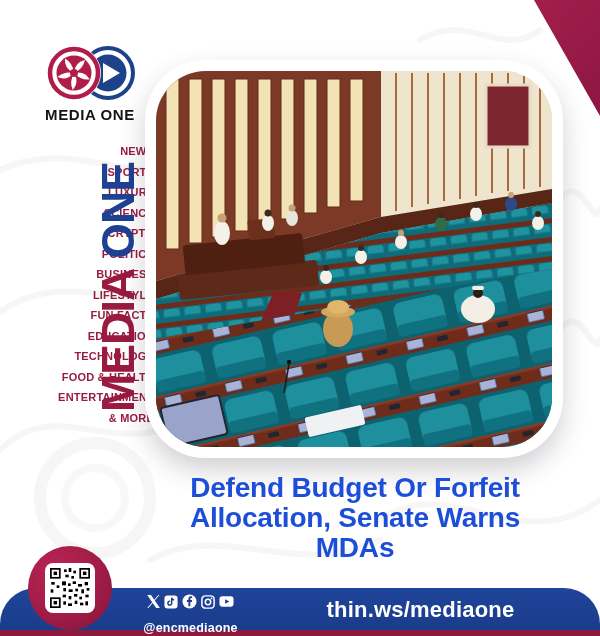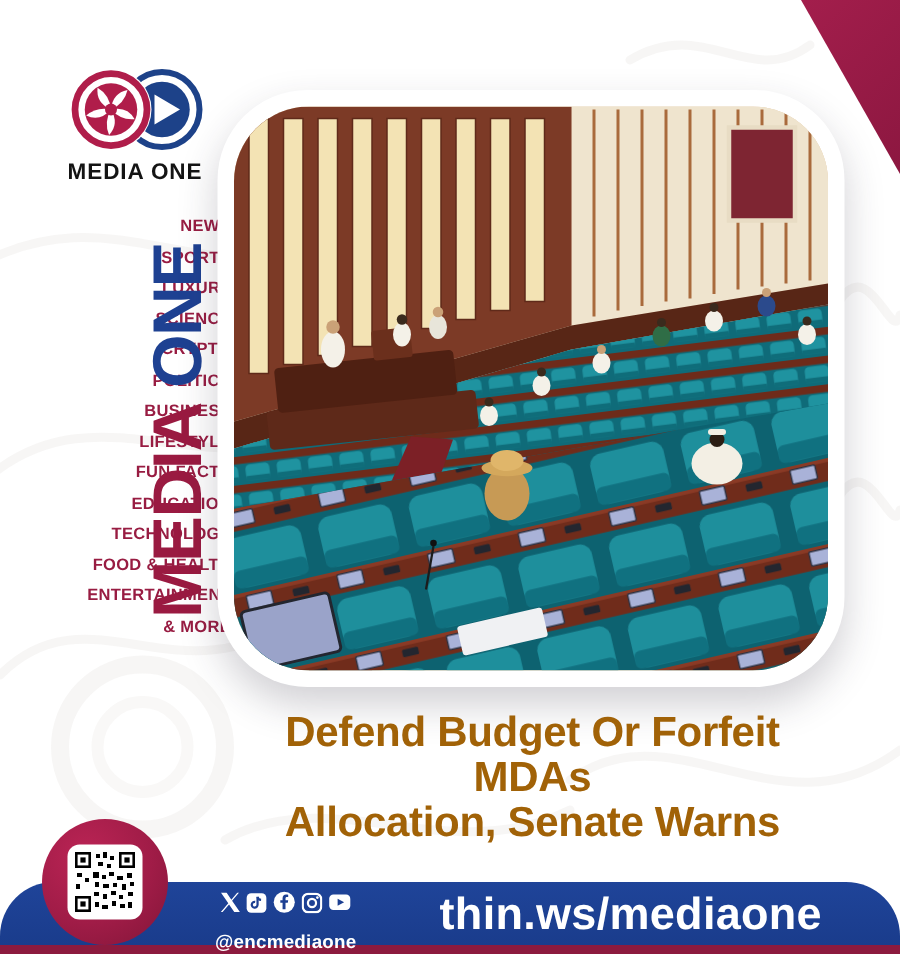--- a/index.html
+++ b/index.html
@@ -40,42 +40,42 @@
   .photo-card{
     position:absolute;left:145px;top:60px;width:418px;height:398px;z-index:2;
     background:#ffffff;border-radius:60px;box-shadow:0 12px 26px rgba(45,40,60,.22);
     box-sizing:border-box;padding:11px;
   }
   .photo{width:100%;height:100%;border-radius:50px;overflow:hidden;position:relative;background:#ead7bc;}
   .photo svg{display:block;width:100%;height:100%;}
   
   .headline{
     position:absolute;left:133px;top:473px;width:444px;z-index:2;text-align:center;
-    color:#a16207;font-size:28px;line-height:30px;font-weight:800;letter-spacing:-.2px;
+    color:#1d4ed8;font-size:28px;line-height:30px;font-weight:800;letter-spacing:-.2px;
   }
   
   .bottom-bar{
     position:absolute;left:0;top:588px;width:600px;height:42px;z-index:4;
     background:linear-gradient(180deg,#1f4499,#1a3c8c);
     border-radius:36px 36px 0 0;
   }
   .maroon-strip{position:absolute;left:0;top:629px;width:600px;height:7px;background:#8c1a3e;z-index:3;}
   .qr-circle{
     position:absolute;left:28px;top:546px;width:84px;height:84px;border-radius:50%;z-index:6;
     background:radial-gradient(circle at 35% 30%,#bb2455,#a01c47 55%,#821538 100%);
     display:flex;align-items:center;justify-content:center;
   }
   .qr-box{width:50px;height:50px;background:#fff;border-radius:8px;display:flex;align-items:center;justify-content:center;}
   .social-block{position:absolute;left:133px;top:594px;width:115px;z-index:6;text-align:center;}
   .social-row{display:flex;justify-content:center;align-items:center;gap:4px;height:15px;}
   .social-row svg{display:block;}
   .handle{color:#fff;font-weight:800;font-size:12.5px;margin-top:12px;letter-spacing:.2px;}
   .url{
     position:absolute;left:248px;top:592px;width:345px;z-index:6;text-align:center;
-    color:#fff;font-size:30px;font-weight:900;letter-spacing:.2px;line-height:36px;
+    color:#fff;font-size:22px;font-weight:900;letter-spacing:.2px;line-height:36px;
   }
 </style>
 </head>
 <body>
 
 <div class="canvas">
 
   <svg class="wm" viewBox="0 0 600 636">
     <g fill="none" stroke="rgba(95,75,55,0.05)" stroke-width="6" stroke-linecap="round">
       <path d="M-20 180 C 80 120, 140 210, 240 150"></path>
@@ -243,22 +243,22 @@
           <ellipse cx="322" cy="238" rx="17" ry="14" fill="#f3efe4"></ellipse>
           <circle cx="322" cy="222" r="5" fill="#2c1e14"></circle>
           <rect x="316" y="215" width="12" height="4" rx="2" fill="#f3efe4"></rect>
         </g>
       </svg>
     </div>
   </div>
 
   <div class="headline">
     <div>Defend Budget Or Forfeit</div>
+    <div>Allocation, Senate Warns</div>
     <div>MDAs</div>
-    <div>Allocation, Senate Warns</div>
   </div>
 
   <div class="maroon-strip"></div>
   <div class="bottom-bar"></div>
 
   <div class="qr-circle">
     <div class="qr-box">
       <svg width="40" height="40" viewBox="0 0 30 30">
         <g fill="#000">
           <g>

